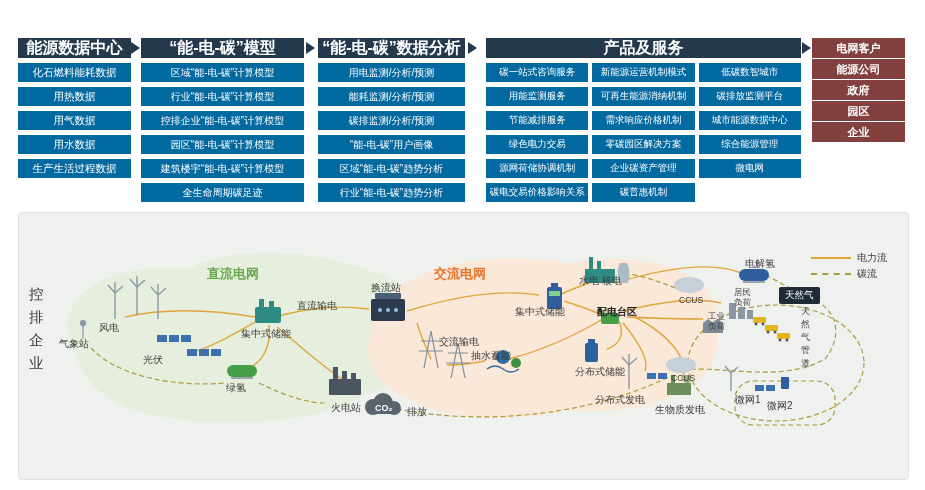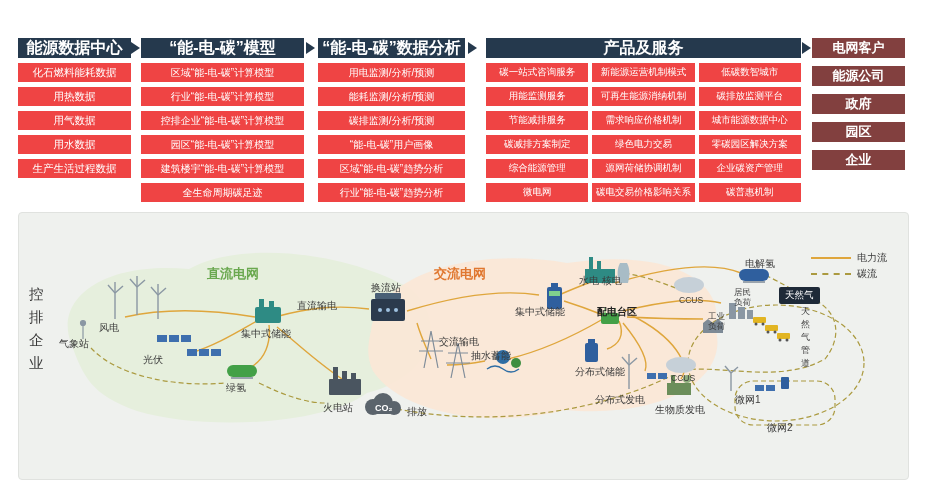--- a/index.html
+++ b/index.html
@@ -1,27 +1,27 @@
 <!DOCTYPE html>
 <html><head>
 <meta charset="utf-8">
 <style>
   html,body{margin:0;padding:0}
   body{width:925px;height:490px;position:relative;font-family:"Liberation Sans",sans-serif;background:#fff;overflow:hidden}
   .col{position:absolute;top:38px}
   .hdr{height:20px;background:#25394d;color:#fff;font-size:16px;font-weight:bold;display:flex;align-items:center;justify-content:center;white-space:nowrap}
-  .item{height:19px;background:#ef4444;color:#fff;display:flex;align-items:center;justify-content:center;margin-top:5px;white-space:nowrap}
+  .item{height:19px;background:#0369a1;color:#fff;display:flex;align-items:center;justify-content:center;margin-top:5px;white-space:nowrap}
   .c1{left:18px;width:113px}.c1 .item{font-size:10.5px}
   .c2{left:141px;width:163px}.c2 .item{font-size:10px}
   .c3{left:318px;width:147px}.c3 .item{font-size:10px}
   .c4{left:486px;width:315px}
   .pgrid{display:grid;grid-template-columns:repeat(3,1fr);gap:5px 4px;margin-top:5px}
   .pgrid .item{margin-top:0;font-size:9.5px}
   .c5{left:812px;width:93px}
-  .cust{height:20px;background:#82403f;color:#fff;font-size:13px;font-weight:bold;display:flex;align-items:center;justify-content:center;margin-bottom:8px}
+  .cust{height:20px;background:#82403f;color:#fff;font-size:11px;font-weight:bold;display:flex;align-items:center;justify-content:center;margin-bottom:1px}
   .gap-arrow{position:absolute;top:42px;width:0;height:0;border-top:6px solid transparent;border-bottom:6px solid transparent;border-left:9px solid #25394d}
   .panel{position:absolute;left:18px;top:212px;width:889px;height:266px;background:#eff1ee;border:1px solid #e0e2df;border-radius:4px}
   .panel svg{position:absolute;left:0;top:0;z-index:1}
   .lbl{position:absolute;font-size:10px;color:#3a3a3a;white-space:nowrap;z-index:2}
   .lbl.bold{font-weight:bold;color:#222}
   .lbl.green{color:#6aa84f;font-weight:bold;font-size:13px}
   .lbl.orange{color:#e0772f;font-weight:bold;font-size:13px}
   .lbl.tiny{font-size:8.5px}
   .lbl.stack{white-space:normal;width:19px;line-height:10px;text-align:center;font-size:8.5px}
   .lbl.vert{white-space:normal;width:12px;line-height:13px;font-size:9px;word-break:break-all;color:#444}
@@ -73,21 +73,20 @@
     <div class="pgrid">
       <div class="item">碳一站式咨询服务</div>
       <div class="item">新能源运营机制模式</div>
       <div class="item">低碳数智城市</div>
       <div class="item">用能监测服务</div>
       <div class="item">可再生能源消纳机制</div>
       <div class="item">碳排放监测平台</div>
       <div class="item">节能减排服务</div>
       <div class="item">需求响应价格机制</div>
       <div class="item">城市能源数据中心</div>
-      <div class="item">碳减排方案制定</div>
       <div class="item">绿色电力交易</div>
       <div class="item">零碳园区解决方案</div>
       <div class="item">综合能源管理</div>
       <div class="item">源网荷储协调机制</div>
       <div class="item">企业碳资产管理</div>
       <div class="item">微电网</div>
       <div class="item">碳电交易价格影响关系</div>
       <div class="item">碳普惠机制</div>
     </div>
   </div>
@@ -277,31 +276,31 @@
 
     <div class="lbl" style="left:80px;top:108px">风电</div>
     <div class="lbl" style="left:40px;top:124px">气象站</div>
     <div class="lbl" style="left:124px;top:140px">光伏</div>
     <div class="lbl" style="left:207px;top:168px">绿氢</div>
     <div class="lbl" style="left:222px;top:114px">集中式储能</div>
     <div class="lbl" style="left:278px;top:86px">直流输电</div>
     <div class="lbl" style="left:352px;top:68px">换流站</div>
     <div class="lbl" style="left:420px;top:122px">交流输电</div>
     <div class="lbl" style="left:452px;top:136px">抽水蓄能</div>
-    <div class="lbl" style="left:304px;top:188px">火电站</div>
+    <div class="lbl" style="left:312px;top:188px">火电站</div>
     <div class="lbl co2" style="left:356px;top:190px">CO₂</div>
     <div class="lbl" style="left:388px;top:192px">排放</div>
     <div class="lbl" style="left:496px;top:92px">集中式储能</div>
     <div class="lbl" style="left:560px;top:61px">水电 核电</div>
     <div class="lbl bold" style="left:578px;top:92px">配电台区</div>
     <div class="lbl" style="left:556px;top:152px">分布式储能</div>
     <div class="lbl" style="left:576px;top:180px">分布式发电</div>
     <div class="lbl" style="left:636px;top:190px">生物质发电</div>
     <div class="lbl" style="left:716px;top:180px">微网1</div>
-    <div class="lbl" style="left:748px;top:208px">微网2</div>
+    <div class="lbl" style="left:748px;top:186px">微网2</div>
     <div class="lbl tiny" style="left:660px;top:82px">CCUS</div>
     <div class="lbl stack" style="left:688px;top:98px">工业负荷</div>
     <div class="lbl stack" style="left:714px;top:74px">居民负荷</div>
     <div class="lbl tiny" style="left:652px;top:160px">CCUS</div>
     <div class="lbl" style="left:726px;top:44px">电解氢</div>
     <div class="badge" style="left:760px;top:74px">天然气</div>
     <div class="lbl vert" style="left:782px;top:92px">天然气管道</div>
 
     <div class="leg-line" style="left:792px;top:44px"></div>
     <div class="lbl" style="left:838px;top:38px">电力流</div>

